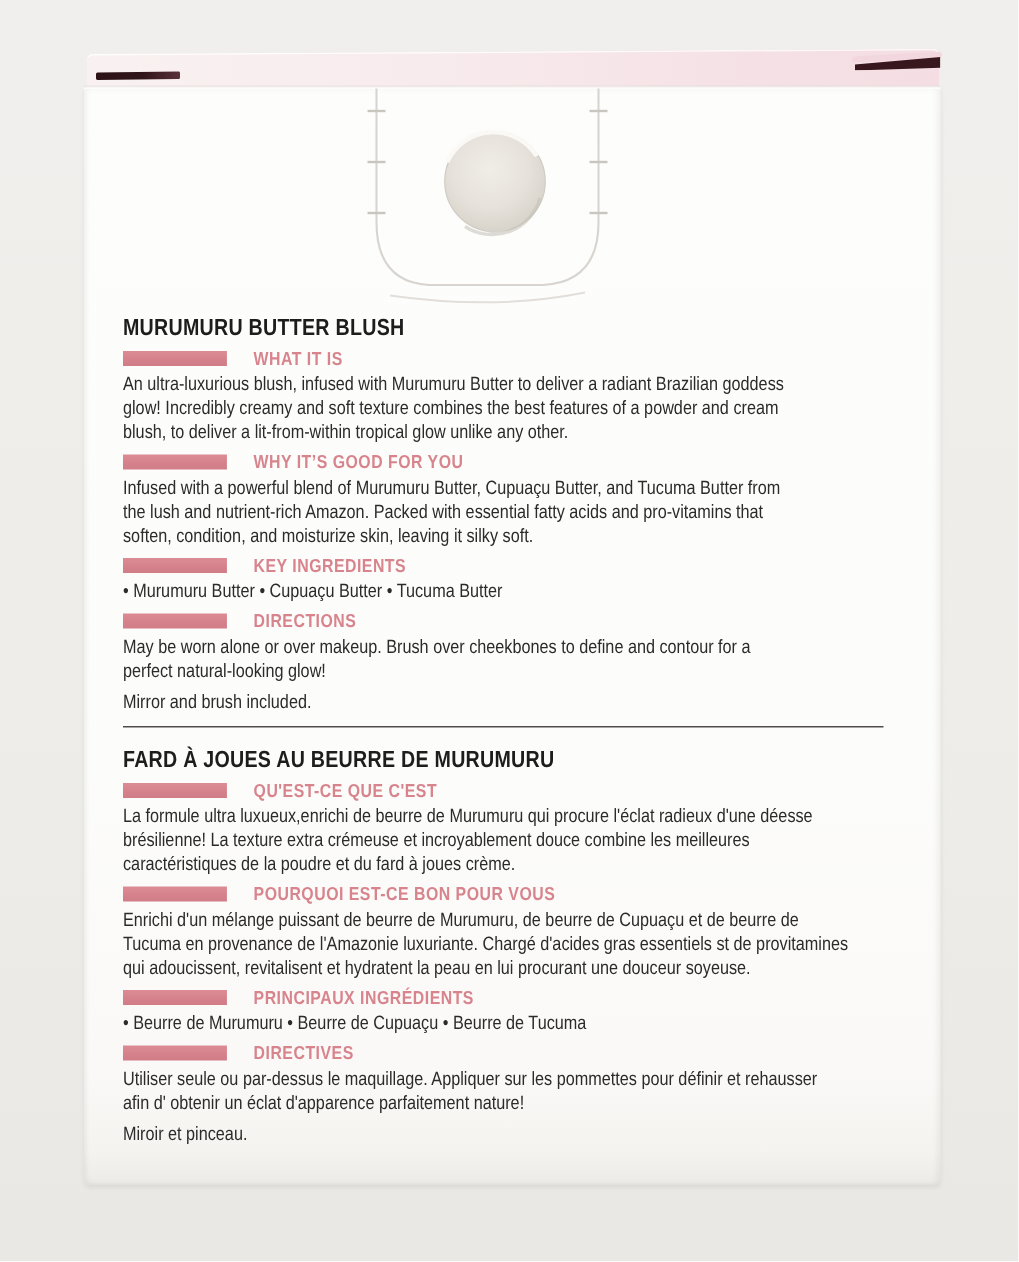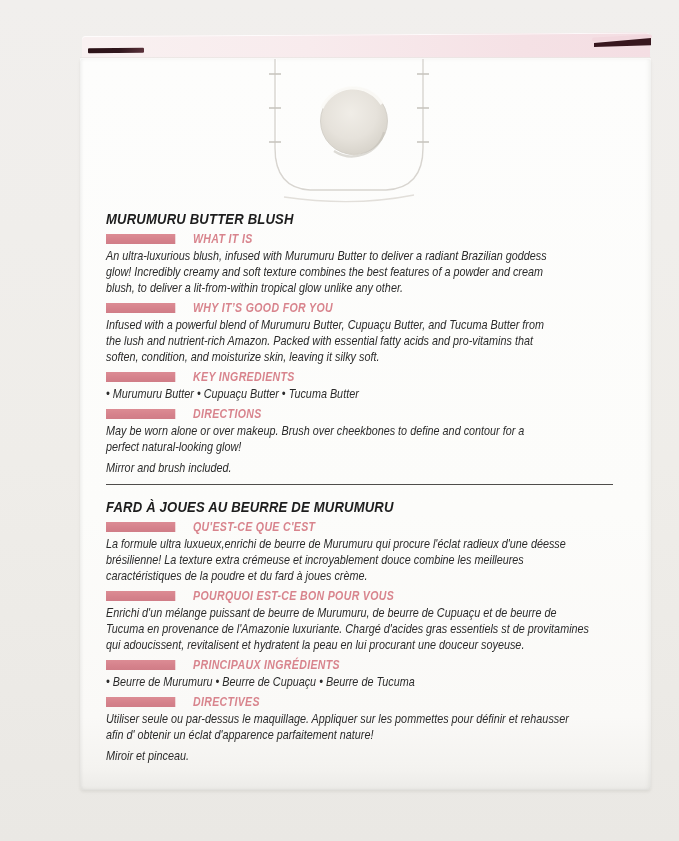--- a/index.html
+++ b/index.html
@@ -1,21 +1,21 @@
 <!DOCTYPE html>
 <html><head>
 <meta charset="utf-8">
 <style>
   html,body { margin:0; padding:0; }
   .scene {
     position:relative; width:679px; height:841px; overflow:hidden;
     background:linear-gradient(180deg,#f1efed 0%,#efede9 55%,#eae8e4 100%);
     font-family:"Liberation Sans", sans-serif;
   }
-  .box { position:absolute; left:80px; top:36px; width:571px; height:754px;font-style:italic; }
+  .box { position:absolute; left:56px; top:36px; width:571px; height:754px; }
   .flap {
     position:absolute; left:2px; top:0; width:568px; height:25px;
     background:linear-gradient(90deg,#f9f1f1 0%,#f8ebed 40%,#f5e1e5 78%,#f4dee3 100%);
     border-radius:4px 4px 0 0; transform:rotate(-0.35deg); transform-origin:0 50%;
     box-shadow:inset 0 1px 0 rgba(255,255,255,.8);
   }
   .mark-left {
     position:absolute; left:8px; top:12px; width:56px; height:5px;
     background:linear-gradient(90deg,#2c1217 0%,#30151b 55%,#5a313a 100%);
     transform:skewY(-0.6deg); border-radius:1px;

